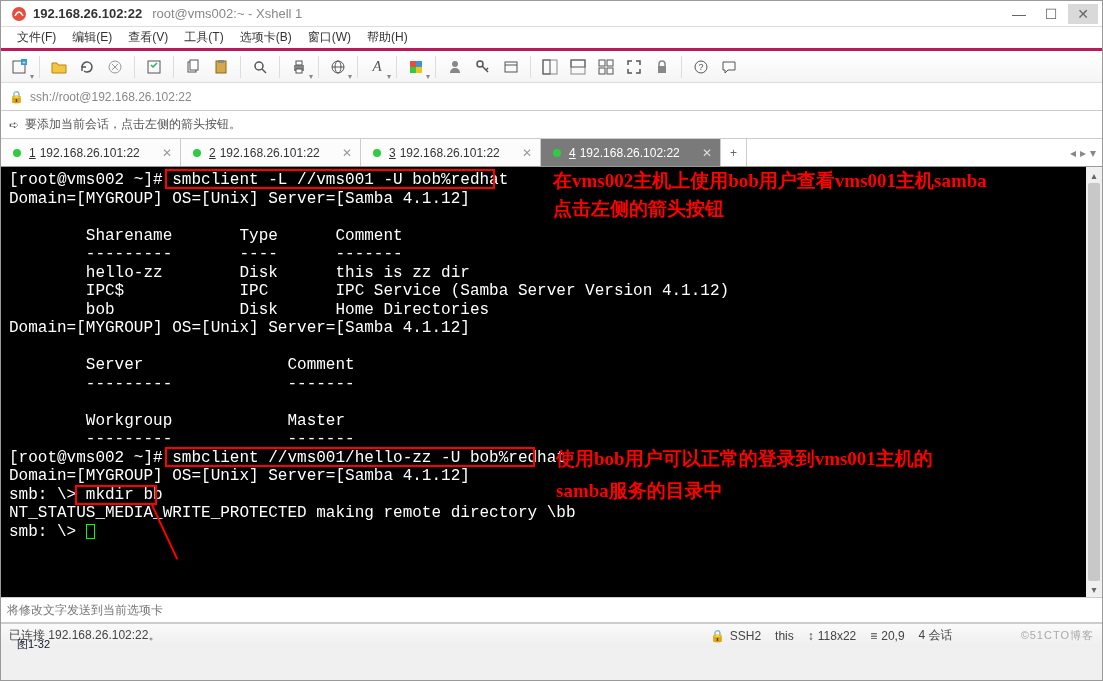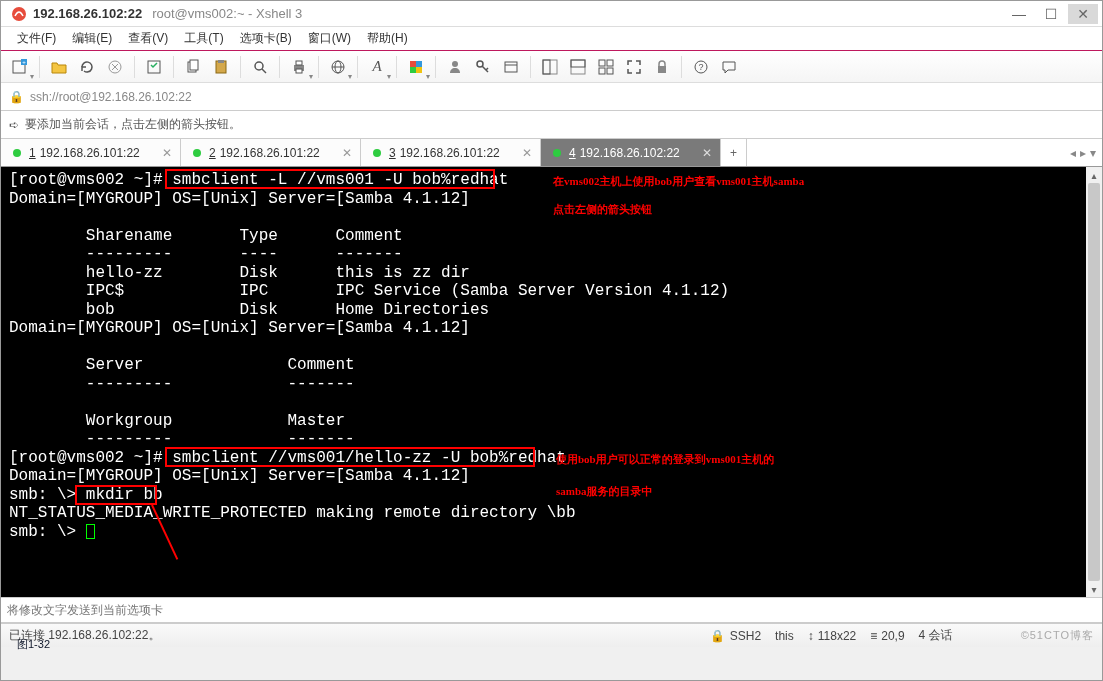--- a/index.html
+++ b/index.html
@@ -8,21 +8,21 @@
   
   .titlebar { height: 26px; background: #fff; display: flex; align-items: center; padding: 0 4px; border-bottom: 1px solid #ddd; }
   .titlebar .app-icon { width: 16px; height: 16px; margin: 0 6px; }
   .titlebar .title-main { font-weight: bold; font-size: 13px; margin-right: 10px; }
   .titlebar .title-sub { color: #888; font-size: 13px; }
   .titlebar .spacer { flex: 1; }
   .titlebar .winbtn { width: 30px; height: 20px; display: inline-flex; align-items: center; justify-content: center; font-size: 14px; color: #666; margin-left: 2px; cursor: default; }
   .titlebar .winbtn.close { background: #d9d9d9; }
 
   
-  .menubar { height: 24px; background: #fff; display: flex; align-items: center; padding: 0 8px; border-bottom: 1px solid #be185d; }
+  .menubar { height: 24px; background: #fff; display: flex; align-items: center; padding: 0 8px; border-bottom: 3px solid #be185d; }
   .menubar .menu-item { padding: 2px 8px; cursor: default; }
 
   
   .toolbar { height: 32px; background: linear-gradient(#fff,#f5f5f5); display: flex; align-items: center; padding: 0 6px; border-bottom: 1px solid #ddd; gap: 2px; }
   .toolbar .tbtn { width: 26px; height: 26px; display: inline-flex; align-items: center; justify-content: center; color: #555; border-radius: 3px; position: relative; }
   .toolbar .tsep { width: 1px; height: 22px; background: #ddd; margin: 0 4px; }
   .toolbar .dd { font-size: 8px; position: absolute; right: -1px; bottom: -1px; color: #888; }
 
   
   .addrbar { height: 28px; background: #fff; display: flex; align-items: center; padding: 0 8px; border-bottom: 1px solid #ccc; }
@@ -49,21 +49,21 @@
   .terminal pre { font-family: "Consolas","Courier New",monospace; font-size: 16px; line-height: 18.5px; color: #fff; padding: 4px 8px; white-space: pre; }
   .terminal .scrollbar { position: absolute; right: 0; top: 0; bottom: 0; width: 16px; background: #f0f0f0; }
   .terminal .scrollbar .thumb { position: absolute; left: 2px; right: 2px; background: #c8c8c8; border-radius: 2px; }
   .terminal .scrollbar .arr { position: absolute; left: 0; right: 0; height: 16px; display: flex; align-items: center; justify-content: center; font-size: 10px; color: #666; }
 
   .redbox1 { position: absolute; border: 2px solid #f00; left: 164px; top: 2px; width: 330px; height: 20px; }
   .redbox2 { position: absolute; border: 2px solid #f00; left: 164px; top: 280px; width: 370px; height: 20px; }
   .redbox3 { position: absolute; border: 2px solid #f00; left: 74px; top: 318px; width: 82px; height: 20px; }
   .redline { position: absolute; width: 2px; background: #f00; left: 150px; top: 338px; height: 60px; transform: rotate(-25deg); transform-origin: top; }
 
-  .annot { position: absolute; color: #f00; font-family: "Microsoft YaHei"; font-size: 11px; font-weight: bold; line-height: 24px; }
+  .annot { position: absolute; color: #f00; font-family: "Microsoft YaHei"; font-size: 19px; font-weight: bold; line-height: 24px; }
 
   .cursor-box { display: inline-block; width: 9px; height: 15px; border: 1px solid #0f0; vertical-align: middle; }
 
   
   .bottominput { height: 26px; background: #fff; display: flex; align-items: center; padding: 0 6px; border-top: 1px solid #ccc; border-bottom: 1px solid #ccc; }
   .bottominput input { border: none; outline: none; flex: 1; font-size: 12px; color: #aaa; background: transparent; }
   .figlabel { position: absolute; left: 16px; bottom: 28px; color: #0f172a; font-weight: normal; font-size: 11px; z-index: 5; }
 
   
   .statusbar { height: 24px; background: linear-gradient(#fafafa,#eee); display: flex; align-items: center; padding: 0 8px; font-size: 12px; color: #444; border-top: 1px solid #ccc; }
@@ -78,21 +78,21 @@
 <body>
 
 <div class="titlebar">
   <span class="app-icon">
     <svg width="16" height="16" viewBox="0 0 16 16">
         <circle cx="8" cy="8" r="7" fill="#e74c3c"></circle>
         <path d="M4 10 Q8 2 12 10" stroke="#fff" stroke-width="1.5" fill="none"></path>
       </svg>
   </span>
   <span class="title-main">192.168.26.102:22</span>
-  <span class="title-sub">root@vms002:~ - Xshell 3</span>
+  <span class="title-sub">root@vms002:~ - Xshell 1</span>
   <span class="spacer"></span>
   <span class="winbtn">—</span>
   <span class="winbtn">☐</span>
   <span class="winbtn close">✕</span>
 </div>
 
 <div class="menubar">
   <span class="menu-item">文件(F)</span>
   <span class="menu-item">编辑(E)</span>
   <span class="menu-item">查看(V)</span>

